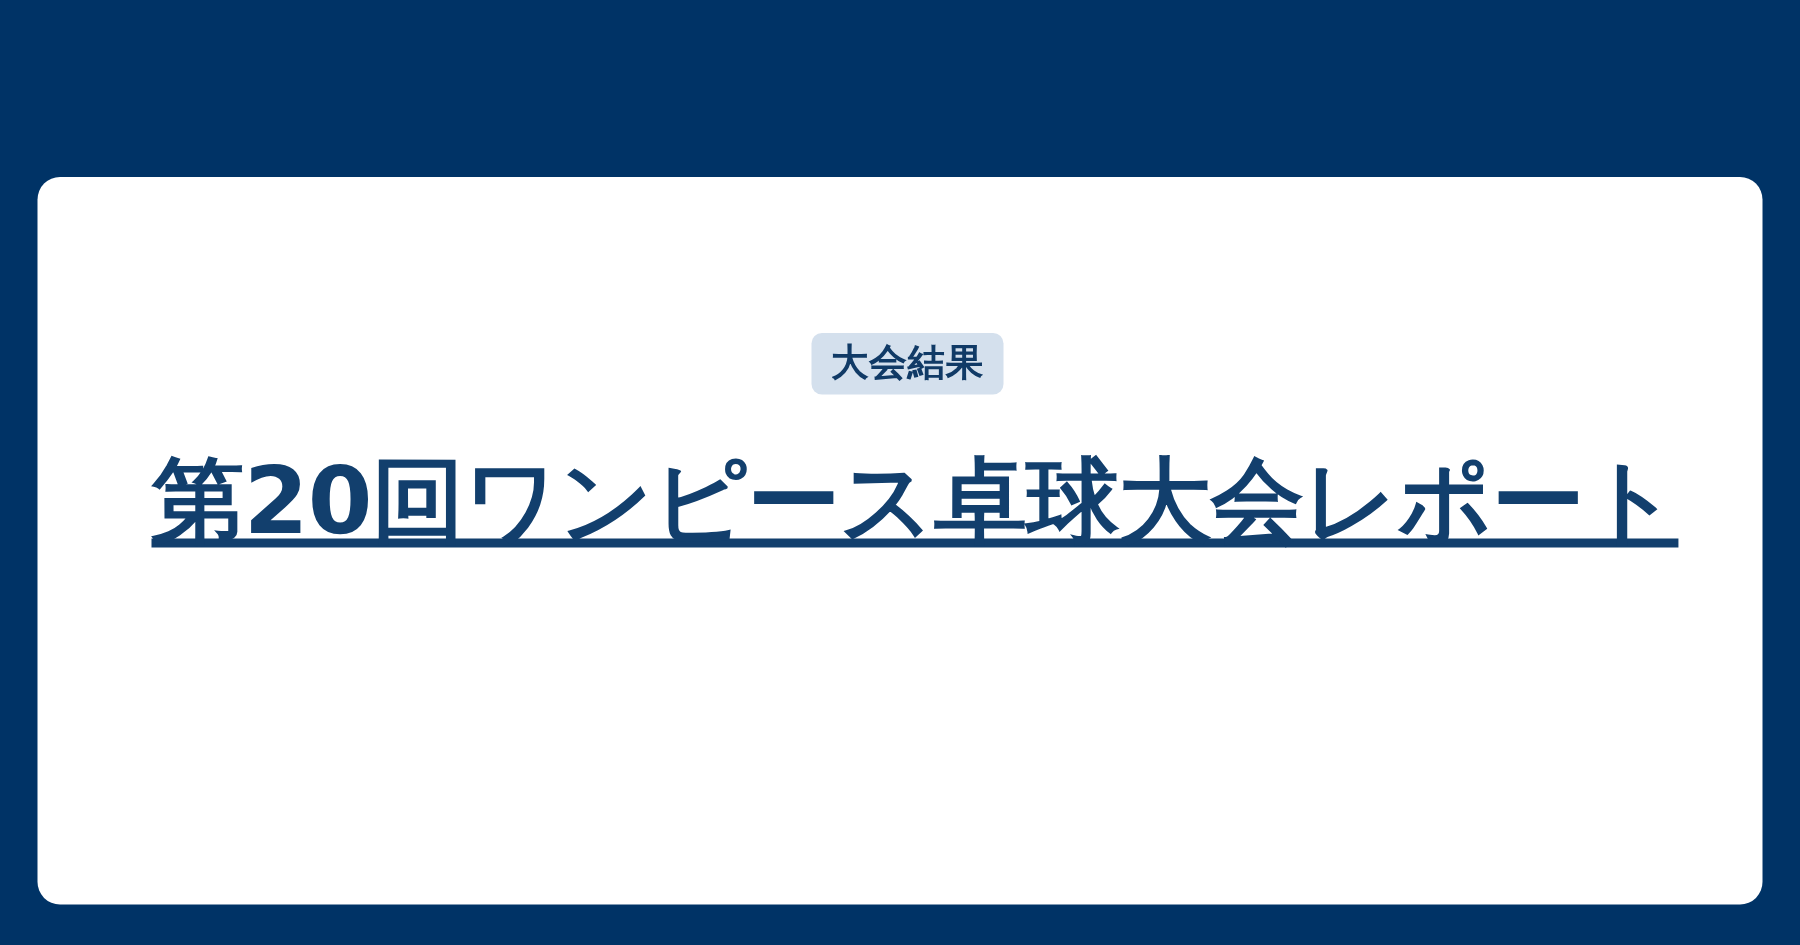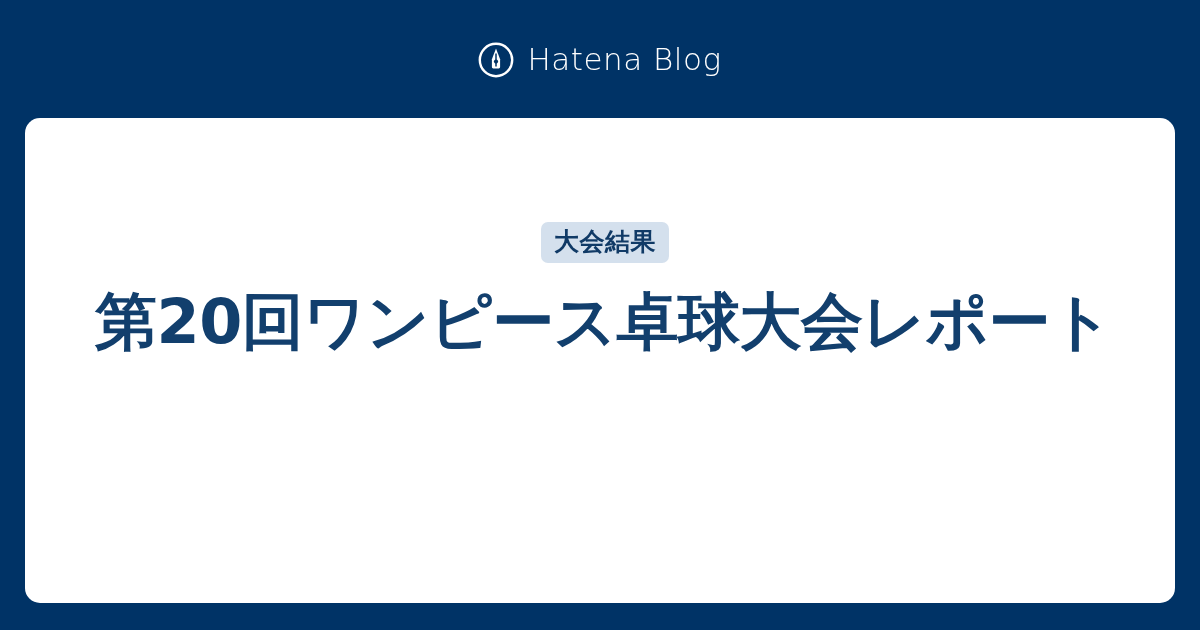--- a/index.html
+++ b/index.html
@@ -98,29 +98,29 @@
     font-family: "DejaVu Sans", "Liberation Sans", sans-serif;
     margin-left: 10px;
   }
 
   
   .entry-title {
     position: absolute;
     left: 60px;
     top: 160px;
     width: 1030px;
-    margin: 4px;
-    text-align: center;
+    margin: 16px;
     color: #123f6d;
     font-size: 62px;
     line-height: 1.28;
     font-weight: 700;
     letter-spacing: -0.5px;
     font-family: "DejaVu Sans", "Liberation Sans", sans-serif;
     word-break: break-all;
+    text-decoration: underline;
   }
 
   
   .blog-name {
     position: absolute;
     left: 60px;
     top: 388px;
     width: 1030px;
     text-align: center;
     color: #123f6d;
@@ -129,29 +129,20 @@
     font-weight: 700;
     letter-spacing: 0.3px;
     font-family: "DejaVu Sans", "Liberation Sans", sans-serif;
   }
 </style>
 </head>
 <body>
 
 <div class="og-card">
 
-  <div class="brand">
-    <svg class="brand-logo" viewBox="0 0 36 36" aria-hidden="true">
-      <circle cx="18" cy="18" r="16.2" fill="none" stroke="#ffffff" stroke-width="2.4"></circle>
-      <path d="M18 6.6 L22.1 17.3 L22.1 25.0 Q22.1 26.4 20.8 26.4 L15.2 26.4 Q13.9 26.4 13.9 25.0 L13.9 17.3 Z" fill="#ffffff"></path>
-      <path d="M18 11.4 L18 24.6" stroke="#003366" stroke-width="1.5" fill="none"></path>
-      <circle cx="18" cy="19.6" r="2.1" fill="#003366"></circle>
-    </svg>
-    <span class="brand-name">Hatena Blog</span>
-  </div>
 
   <div class="sheet">
     <div class="entry">
 
       <div class="category-row">
         <span class="category-badge">大会結果</span>
       </div>
 
       <h1 class="entry-title">第20回ワンピース卓球大会レポート</h1>
 

